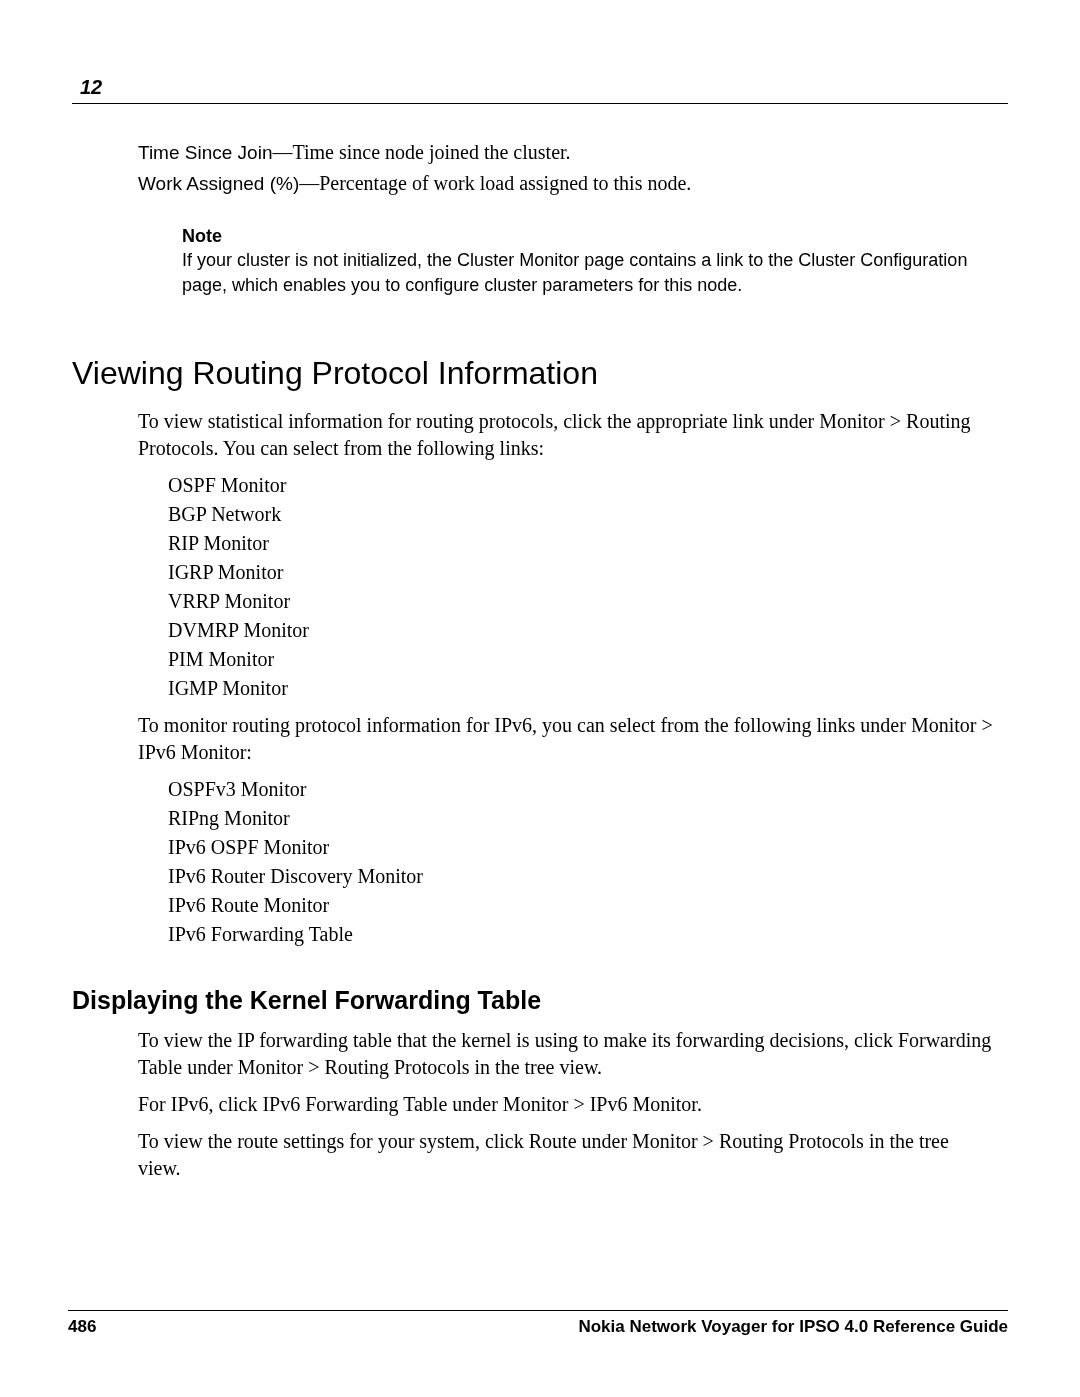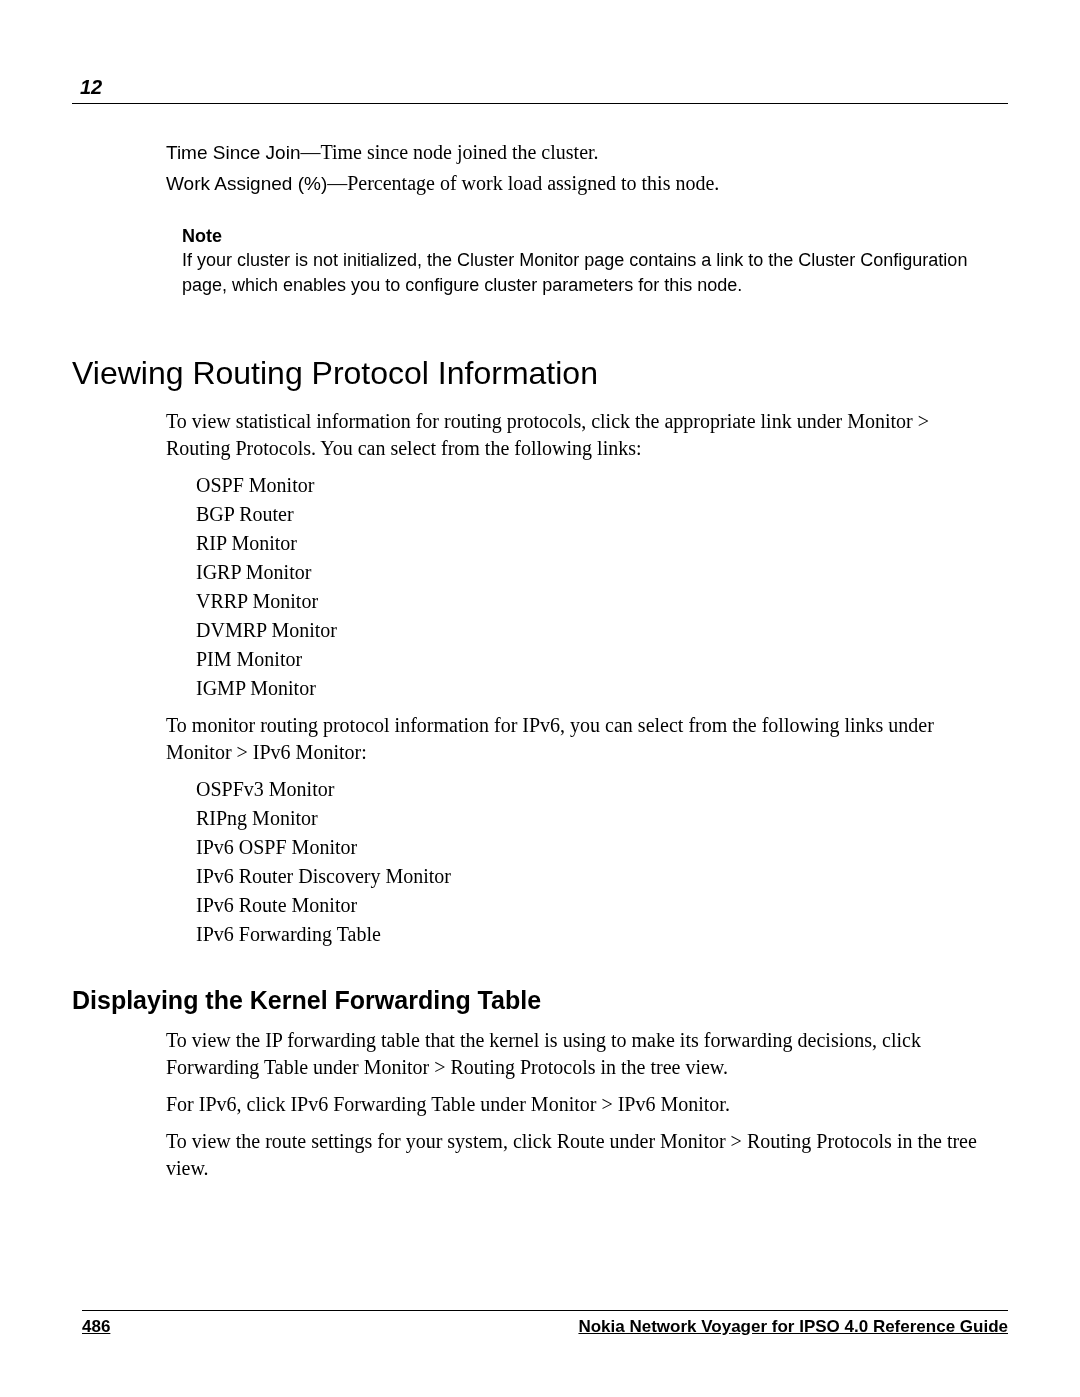--- a/index.html
+++ b/index.html
@@ -22,21 +22,21 @@
     font-weight: 700;
     font-size: 20px;
     margin: 0 0 4px 8px;
   }
   .top-rule {
     border: 0;
     border-top: 1.5px solid #000;
     margin: 0 0 34px 0;
   }
   .body-indent {
-    margin-left: 94px;
+    margin-left: 66px;
     margin-right: 12px;
   }
   .note-block {
     margin-left: 110px;
     margin-right: 12px;
     font-family: Arial, Helvetica, sans-serif;
     font-size: 18px;
     line-height: 1.35;
     margin-top: 26px;
     margin-bottom: 58px;
@@ -79,24 +79,23 @@
     margin: 4px 0 10px 30px;
   }
   .list-item {
     font-family: "Times New Roman", Times, serif;
     font-size: 20px;
     line-height: 1.35;
     margin: 0 0 2px 0;
   }
   .footer {
     position: absolute;
-    left: 82px;
+    left: 68px;
     right: 72px;
     bottom: 60px;
-    text-decoration: underline;
   }
   .bottom-rule {
     border: 0;
     border-top: 1.5px solid #000;
     margin: 0 0 6px 0;
   }
   .footer-row {
     display: flex;
     justify-content: space-between;
     font-family: Arial, Helvetica, sans-serif;
@@ -125,21 +124,21 @@
     <div class="note-label">Note</div>
     <div>If your cluster is not initialized, the Cluster Monitor page contains a link to the Cluster Configuration page, which enables you to configure cluster parameters for this node.</div>
   </div>
 
   <h1 class="section">Viewing Routing Protocol Information</h1>
 
   <div class="body-indent">
     <p class="para">To view statistical information for routing protocols, click the appropriate link under Monitor &gt; Routing Protocols. You can select from the following links:</p>
     <div class="list">
       <div class="list-item">OSPF Monitor</div>
-      <div class="list-item">BGP Router</div>
+      <div class="list-item">BGP Network</div>
       <div class="list-item">RIP Monitor</div>
       <div class="list-item">IGRP Monitor</div>
       <div class="list-item">VRRP Monitor</div>
       <div class="list-item">DVMRP Monitor</div>
       <div class="list-item">PIM Monitor</div>
       <div class="list-item">IGMP Monitor</div>
     </div>
     <p class="para">To monitor routing protocol information for IPv6, you can select from the following links under Monitor &gt; IPv6 Monitor:</p>
     <div class="list">
       <div class="list-item">OSPFv3 Monitor</div>

